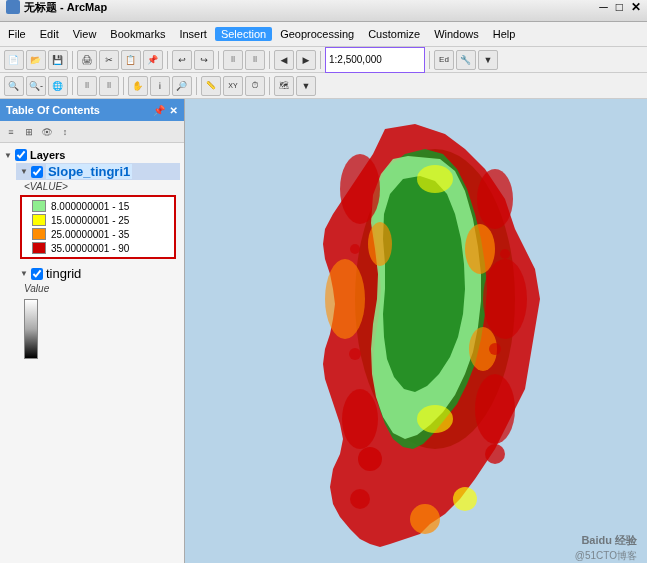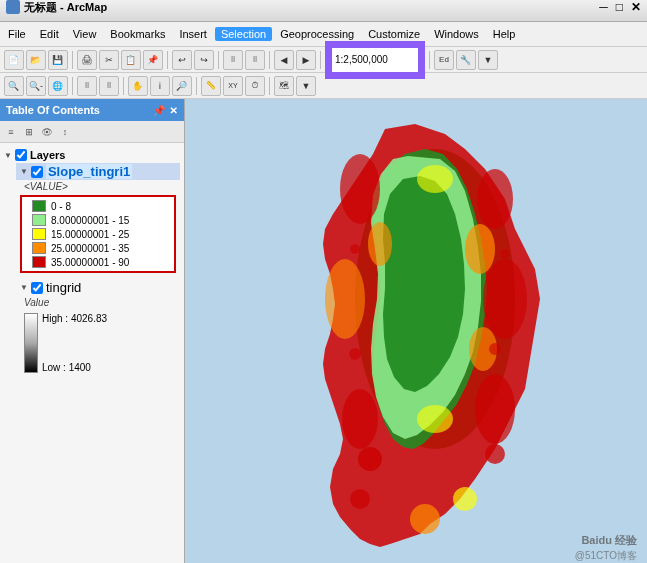--- a/index.html
+++ b/index.html
@@ -60,21 +60,21 @@
       border: 1px solid #bbb;
       border-radius: 2px;
       display: flex; align-items: center; justify-content: center;
       cursor: pointer;
       font-size: 9px;
       color: #333;
       flex-shrink: 0;
     }
     .tb-separator { width: 1px; height: 18px; background: #bbb; margin: 0 2px; }
     .tb-input {
-      height: 18px; width: 100px; border: 7px solid #8b5cf6; padding: 12px 3px; font-size: 10px; background: white;
+      height: 18px; width: 100px; border: 1px solid #8b5cf6; padding: 12px 3px; font-size: 10px; background: white;
     }
 
     
     .main-layout {
       display: flex;
       height: calc(563px - 22px - 20px - 26px - 26px);
       position: relative;
     }
 
     
@@ -285,24 +285,20 @@
 
         <div style="padding-left:12px;">
           <div class="layer-item selected">
             <span class="toc-expand-arrow">▼</span>
             <input type="checkbox" class="cb" checked="" style="">
             <span class="layer-name highlighted">Slope_tingri1</span>
           </div>
           <div class="value-label">&lt;VALUE&gt;</div>
 
           <div class="legend-highlighted">
-            <div class="legend-item">
-              <div class="legend-color" style="background:#228B22;"></div>
-              <span>0 - 8</span>
-            </div>
             <div class="legend-item">
               <div class="legend-color" style="background:#90EE90;"></div>
               <span>8.000000001 - 15</span>
             </div>
             <div class="legend-item">
               <div class="legend-color" style="background:#FFFF00;"></div>
               <span>15.00000001 - 25</span>
             </div>
             <div class="legend-item">
               <div class="legend-color" style="background:#FF8C00;"></div>
@@ -318,24 +314,20 @@
         <div style="padding-left:12px;margin-top:6px;">
           <div class="layer-item">
             <span class="toc-expand-arrow">▼</span>
             <input type="checkbox" class="cb" checked="" style="">
             <span class="layer-name">tingrid</span>
           </div>
           <div class="value-label">Value</div>
 
           <div class="gradient-legend" style="display:flex;align-items:flex-start;gap:4px;">
             <div class="gradient-bar" style="background:linear-gradient(to bottom, #ffffff 0%, #aaaaaa 50%, #000000 100%);width:14px;height:60px;border:1px solid #888;"></div>
-            <div style="display:flex;flex-direction:column;justify-content:space-between;height:60px;font-size:10px;">
-              <span>High : 4026.83</span>
-              <span>Low : 1400</span>
-            </div>
           </div>
         </div>
 
       </div>
     </div>
   </div>
 
   <div class="map-area">
     <svg class="map-svg" viewBox="0 0 462 469" xmlns="http://www.w3.org/2000/svg" preserveAspectRatio="xMidYMid slice">
 

